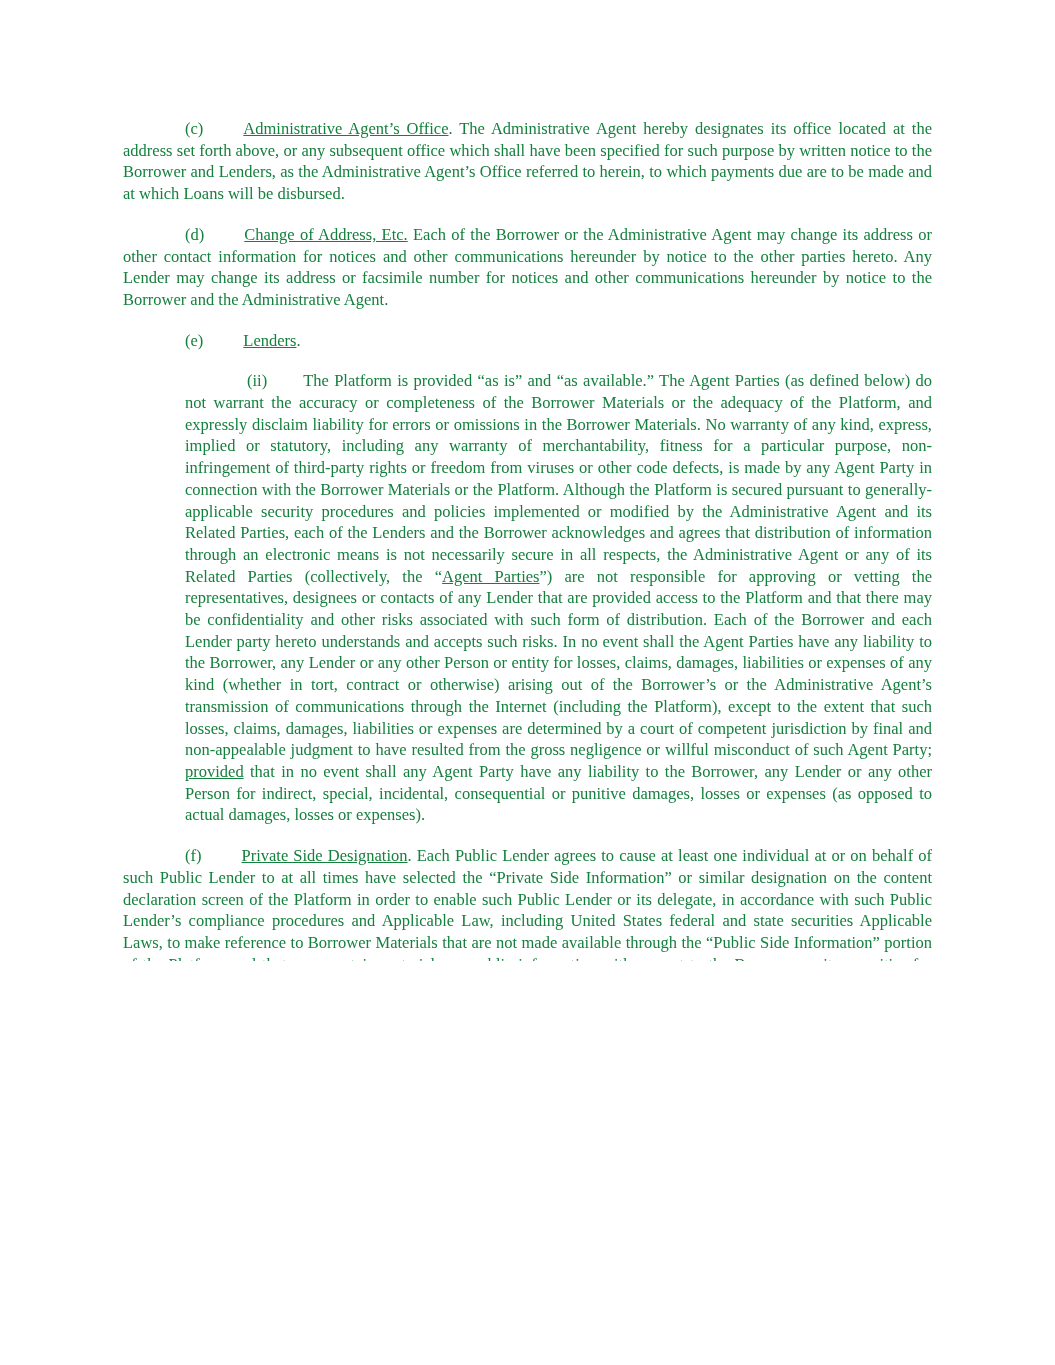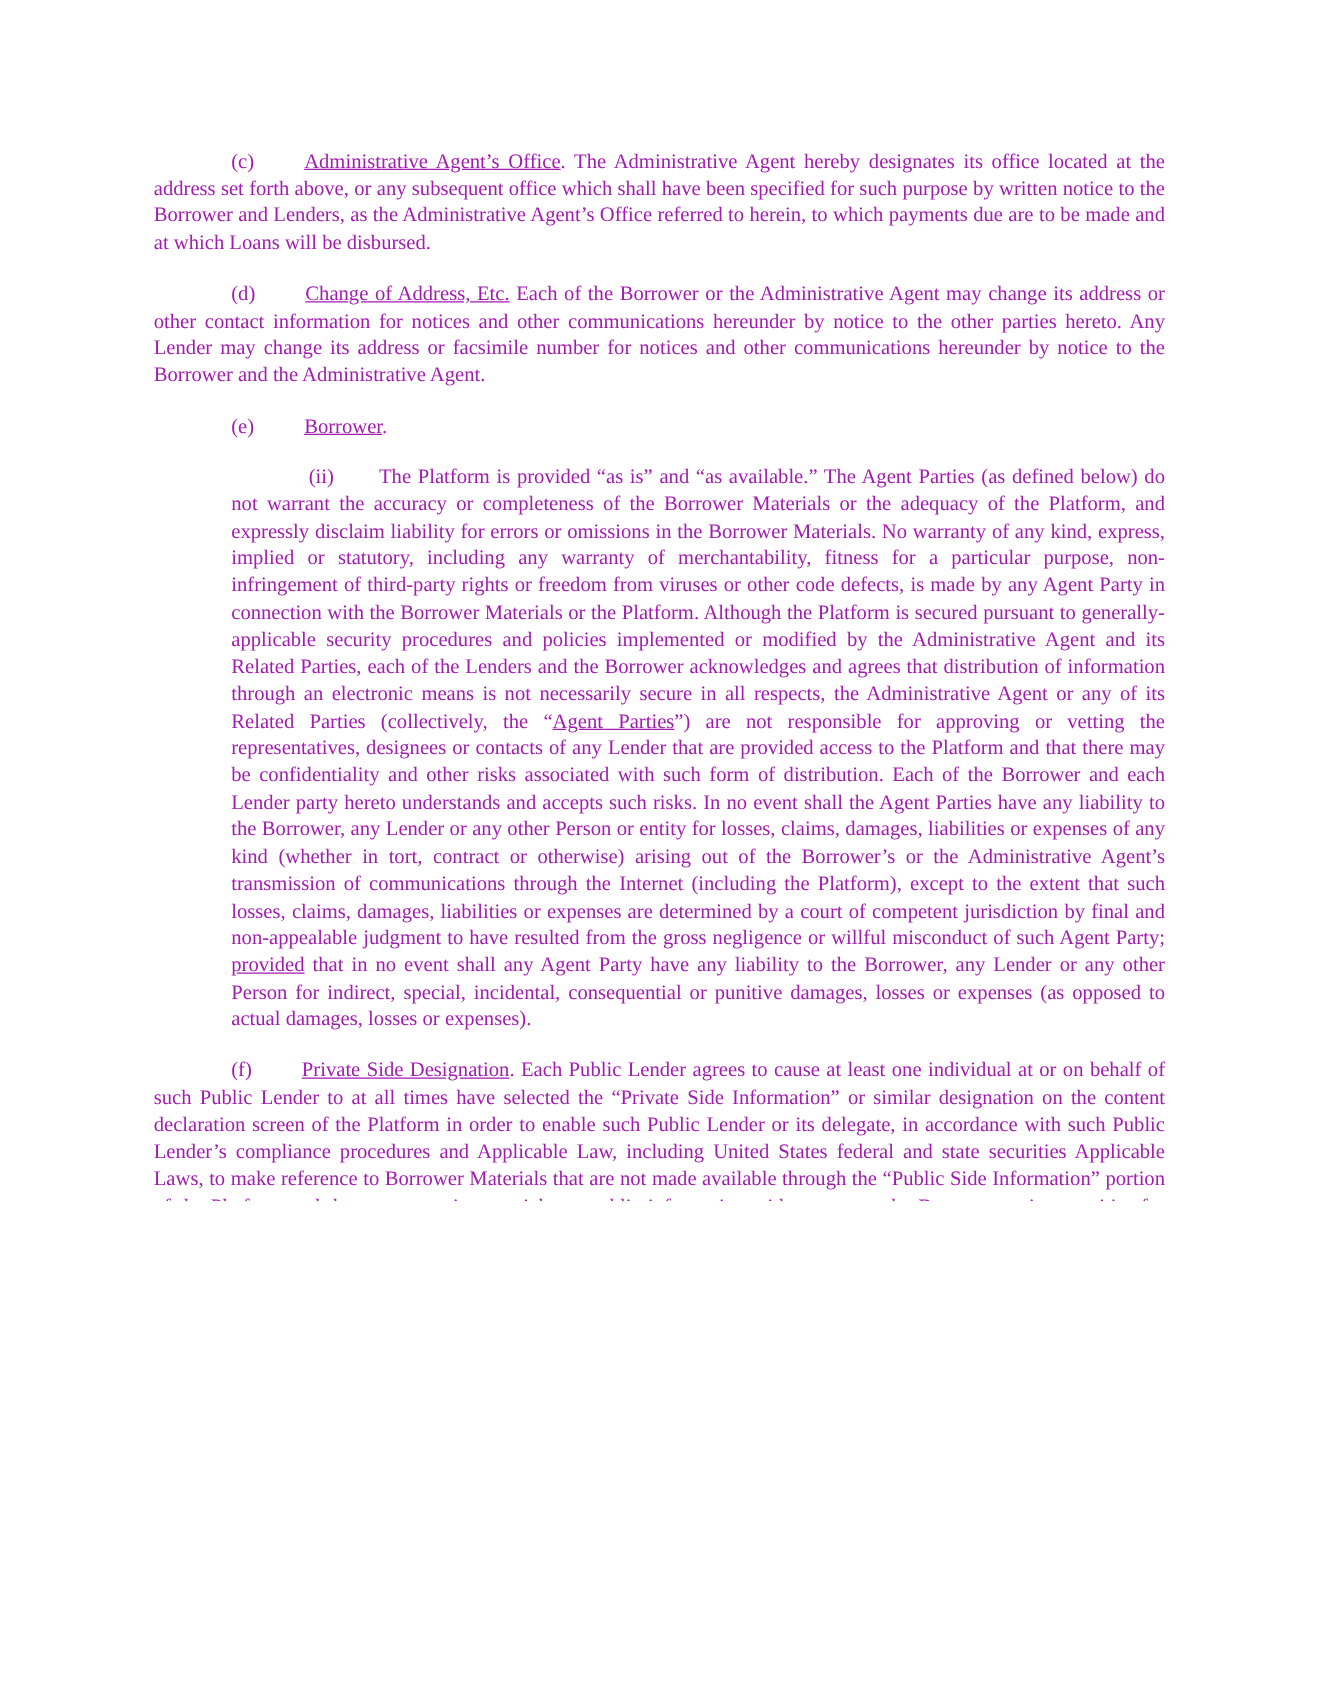--- a/index.html
+++ b/index.html
@@ -5,21 +5,21 @@
   html, body {
     margin: 0;
     padding: 0;
     background: #ffffff;
   }
   .page {
     position: relative;
     width: 1055px;
     height: 961px;
     background: #ffffff;
-    color: #a21caf;
+    color: #15803d;
     font-family: "Liberation Serif", "DejaVu Serif", serif;
     font-size: 16.5px;
     line-height: 21.7px;
     overflow: hidden;
   }
   .doc-body {
     position: absolute;
     top: 118px;
     left: 123px;
     width: 809px;
@@ -63,20 +63,20 @@
     background: #1a1a1a;
   }
 </style>
 </head>
 <body>
 
 <div class="page">
   <div class="doc-body" id="doc-body">
       <p class="para"><span>(c)</span><span class="tab" style="width: 40px;"></span><span class="u">Administrative Agent’s Office</span><span>.  The Administrative Agent hereby designates its office located at the address set forth above, or any subsequent office which shall have been specified for such purpose by written notice to the Borrower and Lenders, as the Administrative Agent’s Office referred to herein, to which payments due are to be made and at which Loans will be disbursed.</span></p>
       <p class="para"><span>(d)</span><span class="tab" style="width: 40px;"></span><span class="u">Change of Address, Etc.</span><span>  Each of the Borrower or the Administrative Agent may change its address or other contact information for notices and other communications hereunder by notice to the other parties hereto.  Any Lender may change its address or facsimile number for notices and other communications hereunder by notice to the Borrower and the Administrative Agent.</span></p>
-      <p class="para"><span>(e)</span><span class="tab" style="width: 40px;"></span><span class="u">Borrower</span><span>.</span></p>
+      <p class="para"><span>(e)</span><span class="tab" style="width: 40px;"></span><span class="u">Lenders</span><span>.</span></p>
       <p class="para sub"><span>(ii)</span><span class="tab" style="width: 36px;"></span><span>The Platform is provided “as is” and “as available.”  The Agent Parties (as defined below) do not warrant the accuracy or completeness of the Borrower Materials or the adequacy of the Platform, and expressly disclaim liability for errors or omissions in the Borrower Materials.  No warranty of any kind, express, implied or statutory, including any warranty of merchantability, fitness for a particular purpose, non-infringement of third-party rights or freedom from viruses or other code defects, is made by any Agent Party in connection with the Borrower Materials or the Platform.  Although the Platform is secured pursuant to generally-applicable security procedures and policies implemented or modified by the Administrative Agent and its Related Parties, each of the Lenders and the Borrower acknowledges and agrees that distribution of information through an electronic means is not necessarily secure in all respects, the Administrative Agent or any of its Related Parties (collectively, the “</span><span class="u">Agent Parties</span><span>”) are not responsible for approving or vetting the representatives, designees or contacts of any Lender that are provided access to the Platform and that there may be confidentiality and other risks associated with such form of distribution.  Each of the Borrower and each Lender party hereto understands and accepts such risks.  In no event shall the Agent Parties have any liability to the Borrower, any Lender or any other Person or entity for losses, claims, damages, liabilities or expenses of any kind (whether in tort, contract or otherwise) arising out of the Borrower’s or the Administrative Agent’s transmission of communications through the Internet (including the Platform), except to the extent that such losses, claims, damages, liabilities or expenses are determined by a court of competent jurisdiction by final and non-appealable judgment to have resulted from the gross negligence or willful misconduct of such Agent Party; </span><span class="u">provided</span><span> that in no event shall any Agent Party have any liability to the Borrower, any Lender or any other Person for indirect, special, incidental, consequential or punitive damages, losses or expenses (as opposed to actual damages, losses or expenses).</span></p>
       <p class="para"><span>(f)</span><span class="tab" style="width: 40px;"></span><span class="u">Private Side Designation</span><span>.  Each Public Lender agrees to cause at least one individual at or on behalf of such Public Lender to at all times have selected the “Private Side Information” or similar designation on the content declaration screen of the Platform in order to enable such Public Lender or its delegate, in accordance with such Public Lender’s compliance procedures and Applicable Law, including United States federal and state securities Applicable Laws, to make reference to Borrower Materials that are not made available through the “Public Side Information” portion of the Platform and that may contain material non-public information with respect to the Borrower or its securities for purposes of United States federal or state securities Applicable Laws.</span></p>
     </div>
   <div class="page-number">62</div>
   <div class="footer-id">213284155</div>
   <div class="page-edge"></div>
 </div>
 
 </body></html>

